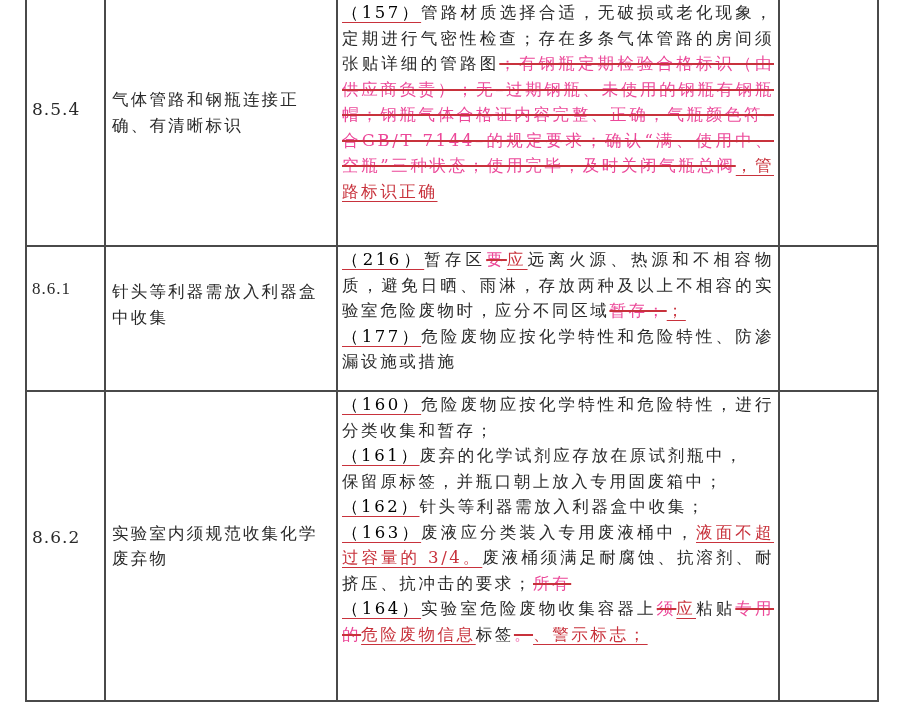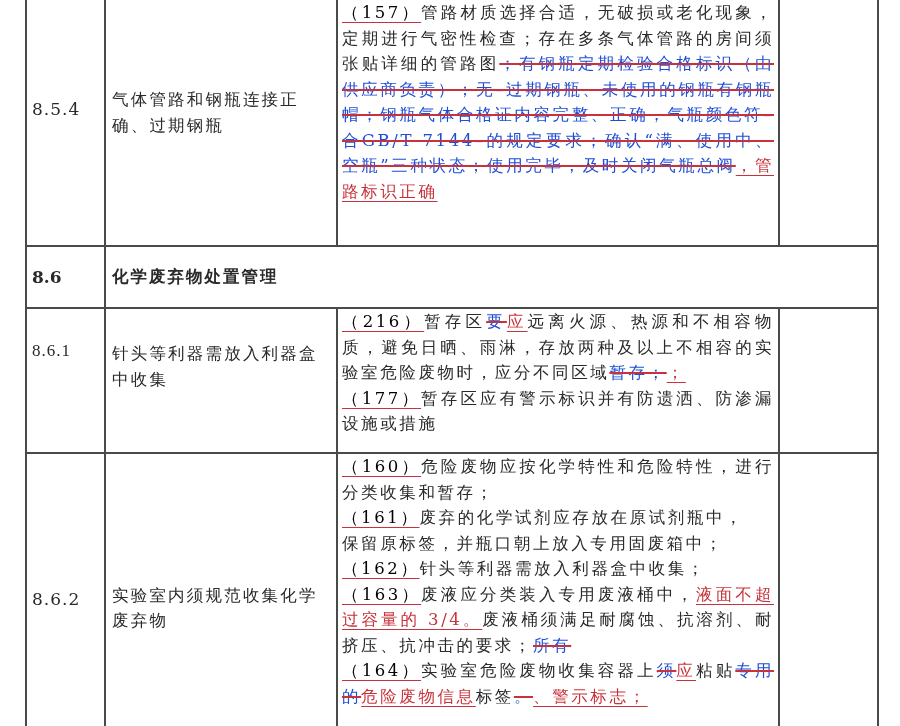--- a/index.html
+++ b/index.html
@@ -13,21 +13,21 @@
   .num { font-size:17px; padding-left:5px !important; letter-spacing:1px; vertical-align:top; }
   .item { font-size:16.5px; line-height:25.5px; padding-left:6px !important; letter-spacing:2.2px; }
   .content { font-size:16.5px; line-height:25.5px; padding:0 4px 0 4px !important;
              vertical-align:top !important; letter-spacing:2.6px; text-align:justify; }
   .section-num { font-size:17px; font-weight:bold; padding-left:5px !important; height:36px; }
   .section-title { font-size:16.5px; font-weight:bold; padding-left:6px !important; letter-spacing:2px; }
   .ref { color:#000000; text-decoration:underline; text-decoration-color:#c8323c;
          text-underline-offset:4px; }
   .ins { color:#c8323c; text-decoration:underline; text-decoration-color:#c8323c;
          text-underline-offset:4px; }
-  .del { color:#1d4ed8; text-decoration:line-through; text-decoration-color:#c8323c;
+  .del { color:#ec4899; text-decoration:line-through; text-decoration-color:#c8323c;
          text-decoration-thickness:2px; }
   .plain { color:#2a2a2a; }
 </style>
 </head>
 <body>
 
 <div class="page">
   <table class="grid">
     <colgroup>
       <col class="c1">
@@ -35,39 +35,35 @@
         <col class="c3">
         <col class="c4">
     </colgroup>
     <tbody>
 
       <tr style="height:247px;">
         <td class="num" style="vertical-align:middle;">
           <div style="margin-top:-24px;">8.5.4</div>
         </td>
         <td class="item" style="vertical-align:middle;">
-          <div style="margin-top:-20px;">气体管路和钢瓶连接正确、过期钢瓶</div>
+          <div style="margin-top:-20px;">气体管路和钢瓶连接正确、有清晰标识</div>
         </td>
         <td class="content"><span class="ref">（157）</span><span class="plain">管路材质选择合适，无破损或老化现象，定期进行气密性检查；存在多条气体管路的房间须张贴详细的管路图</span><span class="del">；有钢瓶定期检验合格标识（由供应商负责）；无–过期钢瓶、未使用的钢瓶有钢瓶帽；钢瓶气体合格证内容完整、正确，气瓶颜色符–合GB/T 7144–的规定要求；确认“满、使用中、空瓶”三种状态；使用完毕，及时关闭气瓶总阀</span><span class="ins">，管路标识正确</span></td>
         <td></td>
       </tr>
 
-      <tr style="height:38px;">
-        <td class="section-num">8.6</td>
-        <td class="section-title" colspan="3">化学废弃物处置管理</td>
-      </tr>
 
       <tr style="height:145px;">
         <td class="num" style="vertical-align:middle;">
           <div style="margin-top:-40px;font-family:Liberation Serif, serif;">8.6.1</div>
         </td>
         <td class="item" style="vertical-align:middle;">
           <div style="margin-top:-28px;">针头等利器需放入利器盒中收集</div>
         </td>
-        <td class="content"><span class="ref">（216）</span><span class="plain">暂存区</span><span class="del">要</span><span class="ins">应</span><span class="plain">远离火源、热源和不相容物质，避免日晒、雨淋，存放两种及以上不相容的实验室危险废物时，应分不同区域</span><span class="del">暂存；</span><span class="ins">；</span><br><span class="ref">（177）</span><span class="plain">暂存区应有警示标识并有防遗洒、防渗漏设施或措施</span></td>
+        <td class="content"><span class="ref">（216）</span><span class="plain">暂存区</span><span class="del">要</span><span class="ins">应</span><span class="plain">远离火源、热源和不相容物质，避免日晒、雨淋，存放两种及以上不相容的实验室危险废物时，应分不同区域</span><span class="del">暂存；</span><span class="ins">；</span><br><span class="ref">（177）</span><span class="plain">危险废物应按化学特性和危险特性、防渗漏设施或措施</span></td>
         <td></td>
       </tr>
 
       <tr style="height:310px;">
         <td class="num" style="vertical-align:middle;">
           <div style="margin-top:-18px;">8.6.2</div>
         </td>
         <td class="item" style="vertical-align:middle;">
           <div style="margin-top:0px;">实验室内须规范收集化学废弃物</div>
         </td>

